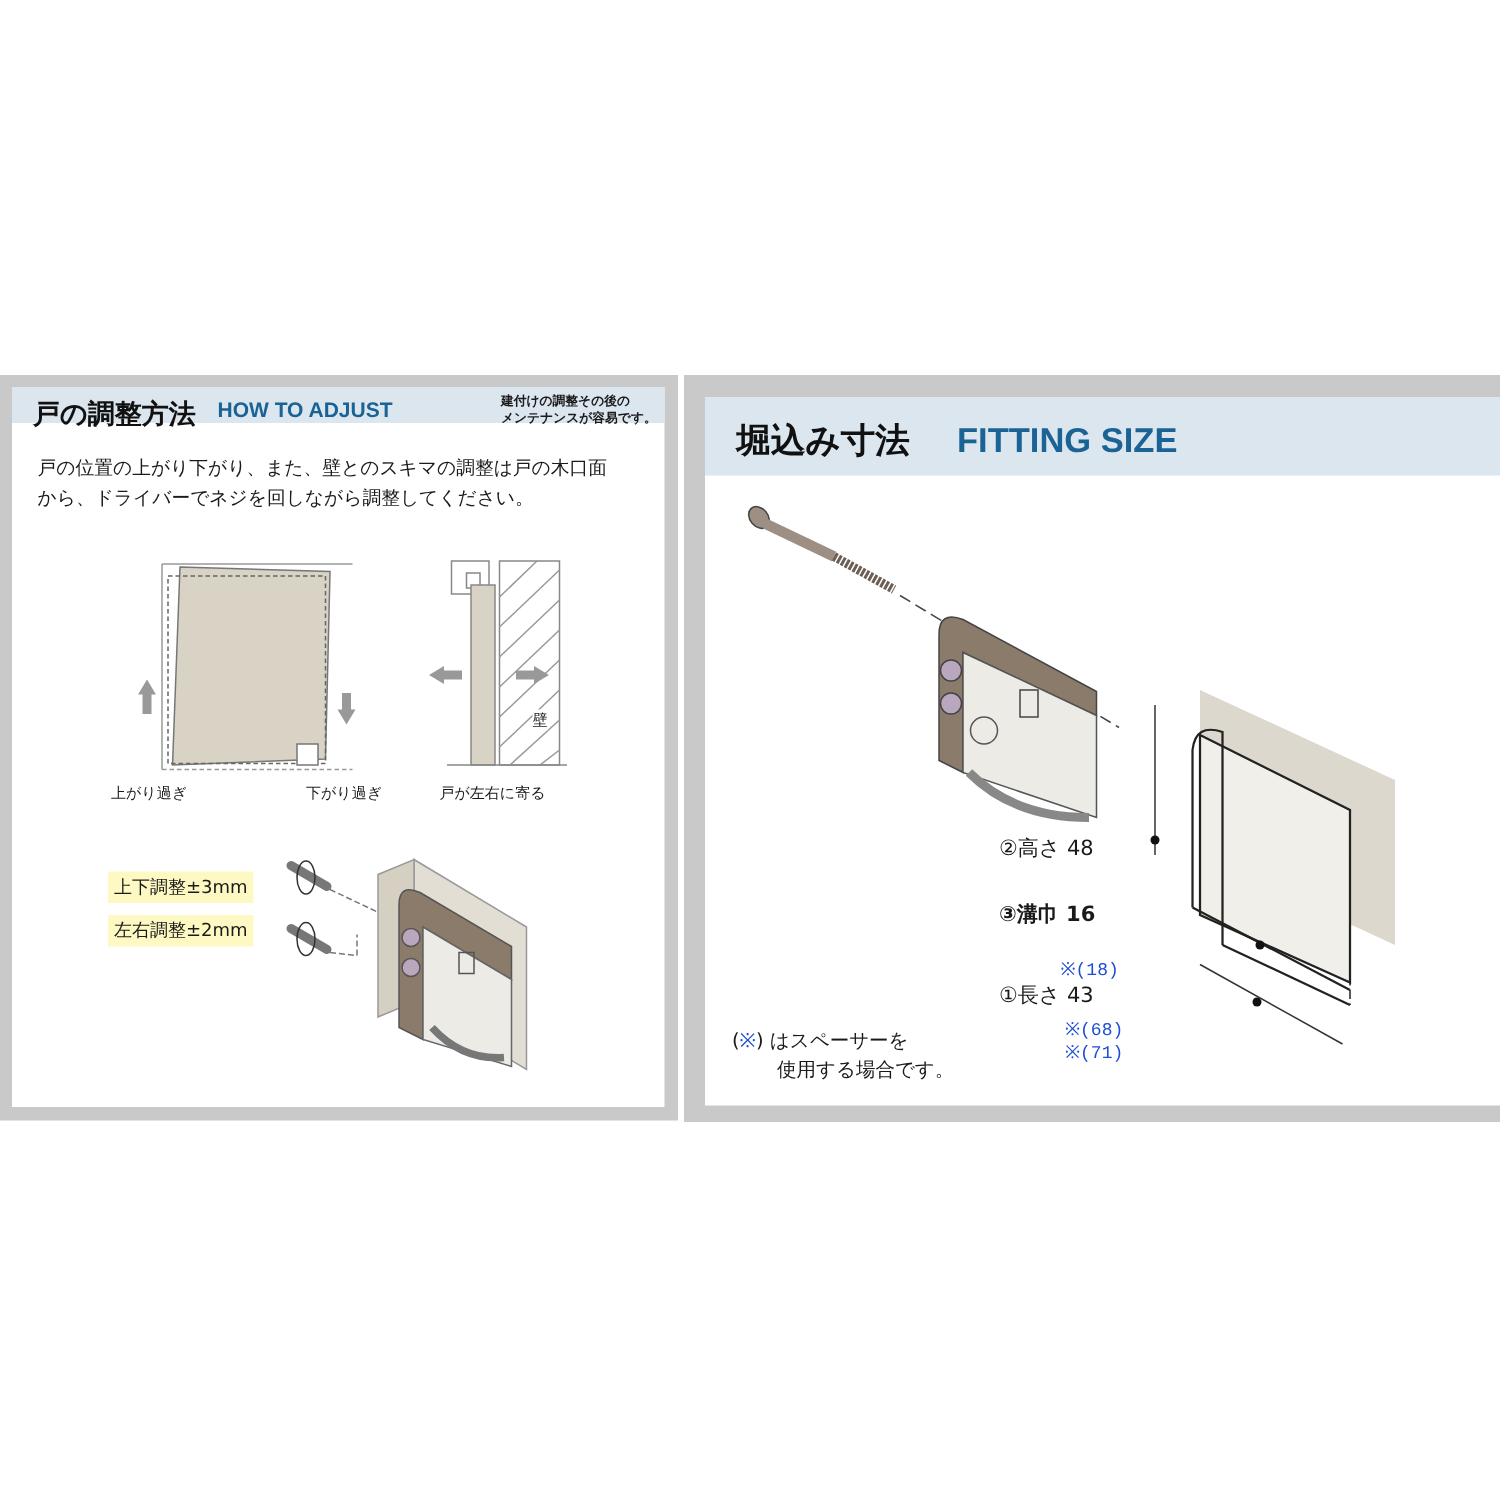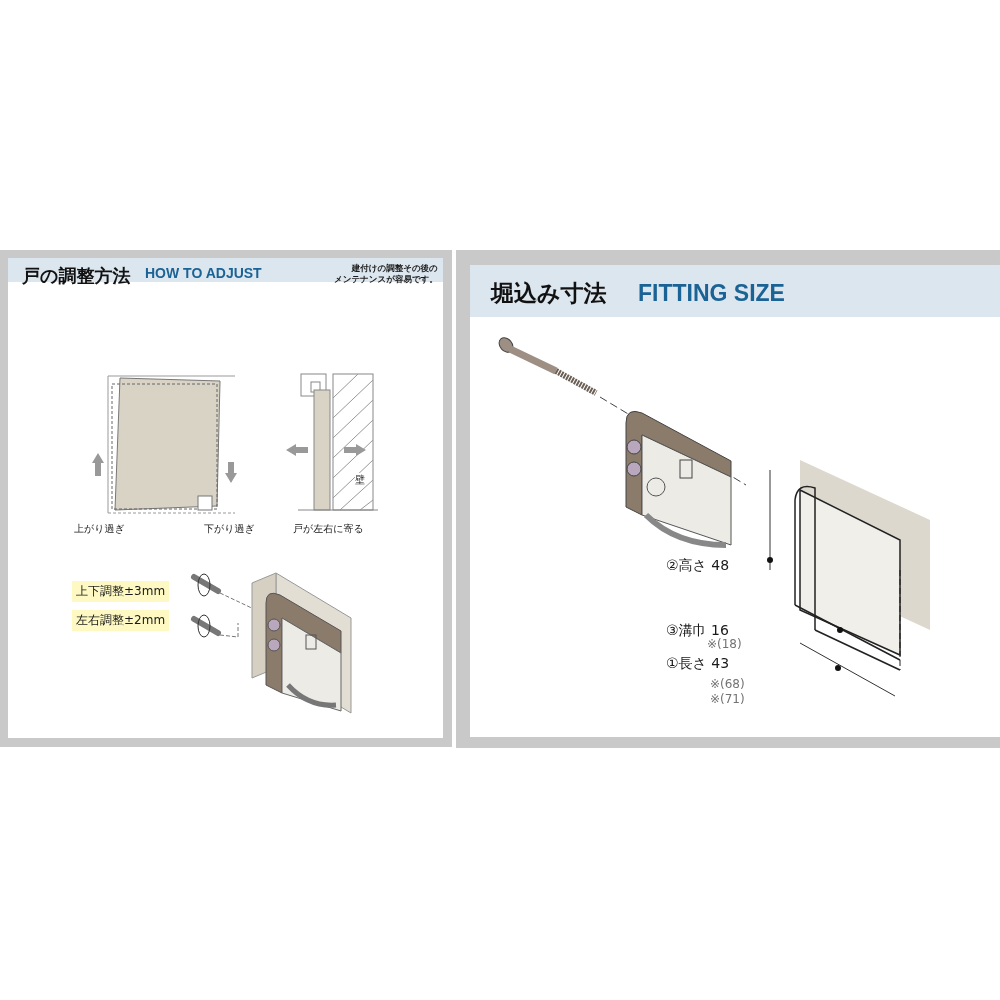--- a/index.html
+++ b/index.html
@@ -6,35 +6,39 @@
   body{width:1000px;height:1000px;position:relative;overflow:hidden;font-family:"DejaVu Sans","Liberation Sans",sans-serif;color:#1a1a1a;}
   .panel{position:absolute;background:#c9c9c9;}
   .inner{position:absolute;background:#fff;}
   .hdr{position:absolute;left:0;right:0;top:0;background:#dce6ef;}
   .jp{font-weight:bold;color:#111;}
   .en{font-family:"Liberation Sans",sans-serif;font-weight:bold;color:#1b6395;}
   .abs{position:absolute;}
   .tag{position:absolute;background:#fef9c3;font-size:12px;padding:2px 4px;white-space:nowrap;}
   .lbl{position:absolute;font-size:10px;white-space:nowrap;}
   .dim{position:absolute;font-size:14px;white-space:nowrap;}
-  .note{color:#737373;}
+  .note{color:#1d4ed8;font-family:Liberation Mono, monospace;}
   svg{position:absolute;overflow:visible;}
 </style>
 </head>
 <body>
 
 <div class="panel" style="left:0;top:250px;width:452px;height:497px;">
   <div class="inner" style="left:8px;top:8px;width:435px;height:480px;">
     <div class="hdr" style="height:24px;">
       <span class="abs jp" style="left:14px;top:6px;font-size:18px;">戸の調整方法</span>
       <span class="abs en" style="left:137px;top:7px;font-size:14px;">HOW TO ADJUST</span>
-      <div class="abs" style="left:326px;top:5px;font-size:8.5px;line-height:11px;font-weight:bold;text-align:right;">
+      <div class="abs" style="left:326px;top:5px;font-size:8.5px;line-height:11px;font-weight:bold;">
         <div>建付けの調整その後の</div>
         <div>メンテナンスが容易です。</div>
       </div>
+    </div>
+    <div class="abs" style="left:17px;top:44px;font-size:12.5px;line-height:20px;">
+      <div>戸の位置の上がり下がり、また、壁とのスキマの調整は戸の木口面</div>
+      <div>から、ドライバーでネジを回しながら調整してください。</div>
     </div>
 
     <svg style="left:62px;top:110px;" width="170" height="150">
       <line x1="38" y1="8" x2="165" y2="8" stroke="#999" stroke-width="1"></line>
       <line x1="38" y1="8" x2="38" y2="145" stroke="#999" stroke-width="1"></line>
       <line x1="38" y1="145" x2="165" y2="145" stroke="#999" stroke-width="1" stroke-dasharray="3,2"></line>
       <polygon points="50,10 150,13 147,138 45,142" fill="#d9d3c6" stroke="#777" stroke-width="1"></polygon>
       <rect x="42" y="16" width="105" height="125" fill="none" stroke="#666" stroke-dasharray="3,2"></rect>
       <rect x="128" y="128" width="14" height="14" fill="#fff" stroke="#777"></rect>
       <polygon points="22,95 28,85 34,95 31,95 31,108 25,108 25,95" fill="#999"></polygon>
@@ -128,30 +132,34 @@
       <line x1="10" y1="10" x2="10" y2="110" stroke="#333"></line>
       <circle cx="10" cy="100" r="3" fill="#111"></circle>
       <circle cx="80" cy="170" r="3" fill="#111"></circle>
       <circle cx="78" cy="208" r="3" fill="#111"></circle>
       <line x1="40" y1="183" x2="135" y2="236" stroke="#333"></line>
     </svg>
 
     <div class="dim" style="left:196px;top:292px;">
       <span>②高さ 48</span>
     </div>
-    <div class="dim" style="left:196px;top:357px;">
+    <div class="dim" style="left:196px;top:336px;font-weight:bold;">
       <span>③溝巾 16</span>
     </div>
     <div class="lbl note" style="left:237px;top:372px;font-size:12px;">
       <span>※(18)</span>
     </div>
     <div class="dim" style="left:196px;top:390px;">
       <span>①長さ 43</span>
     </div>
     <div class="lbl note" style="left:240px;top:412px;font-size:12px;">
       <span>※(68)</span>
     </div>
     <div class="lbl note" style="left:240px;top:427px;font-size:12px;">
       <span>※(71)</span>
     </div>
 
+    <div class="abs" style="left:18px;top:420px;font-size:13px;line-height:19px;">
+      <div><span>(</span><span class="note">※</span><span>) はスペーサーを</span></div>
+      <div style="padding-left:30px;">使用する場合です。</div>
+    </div>
   </div>
 </div>
 
 </body></html>

